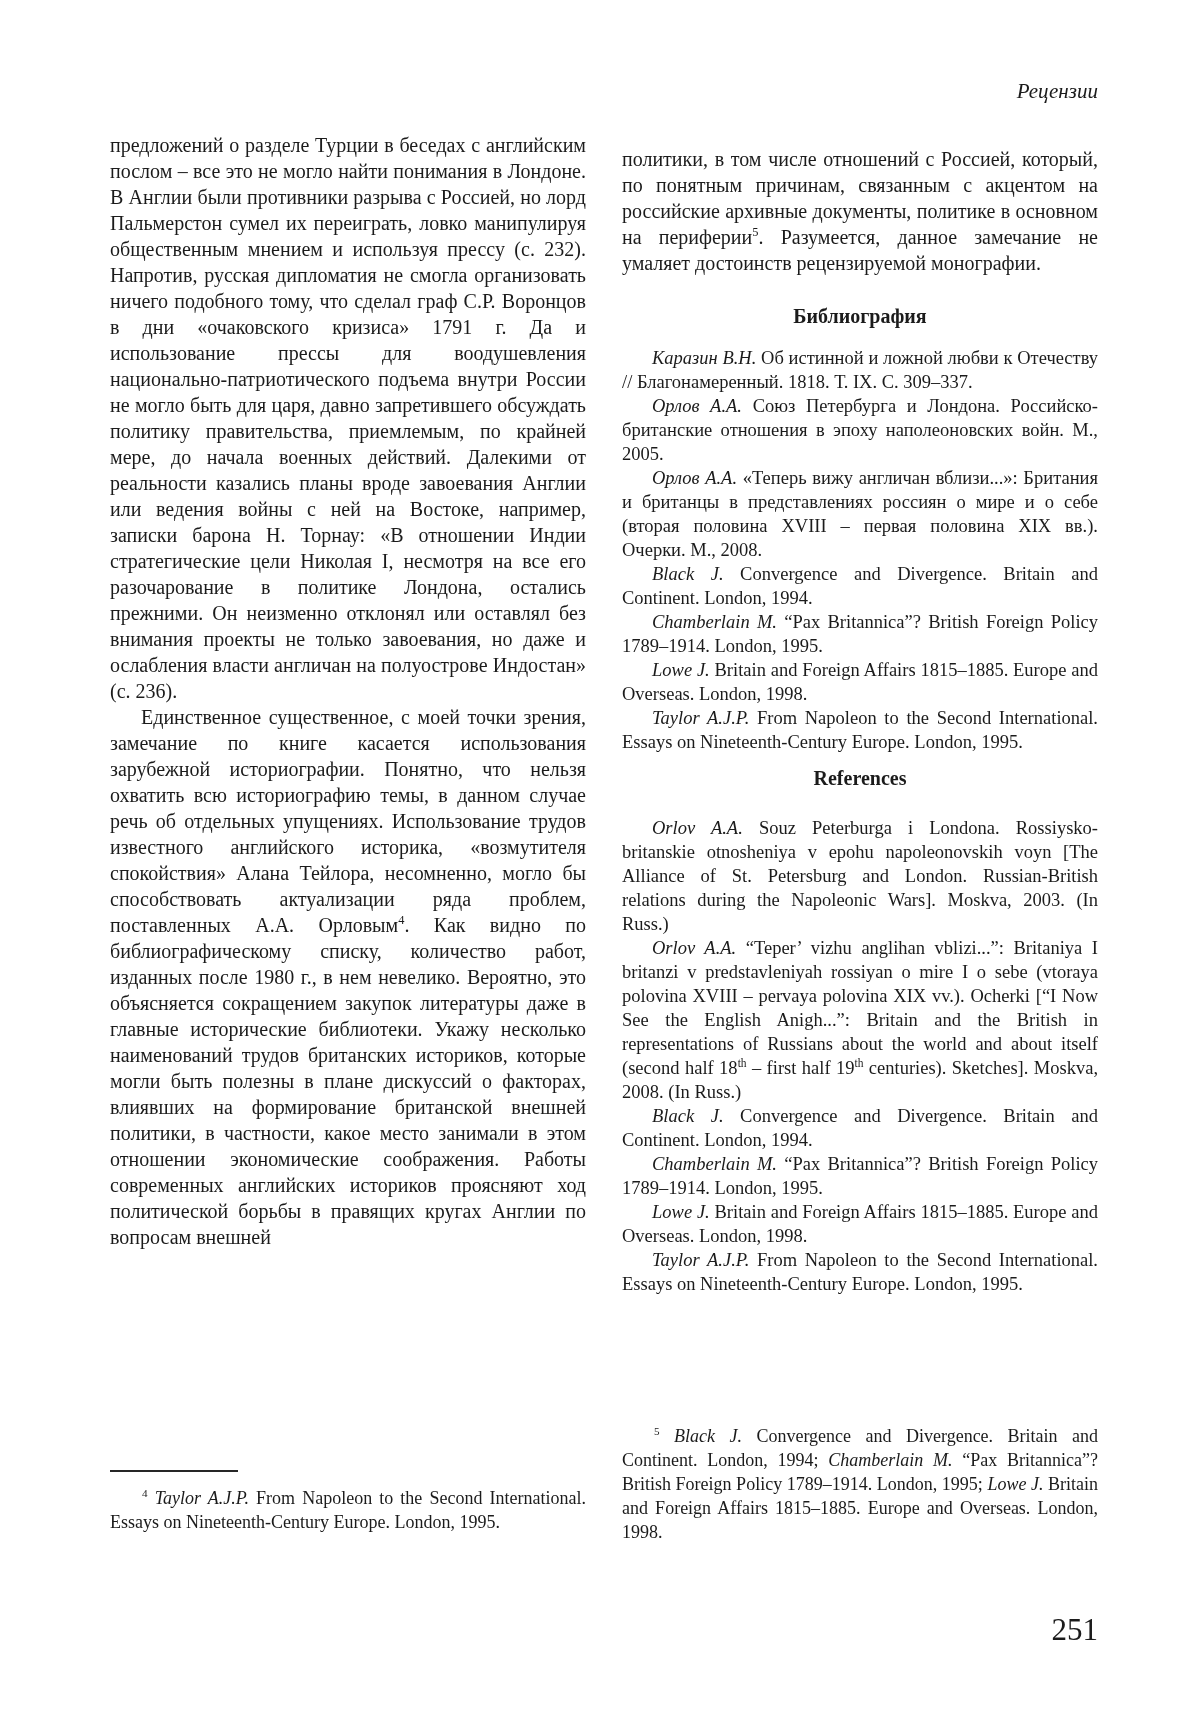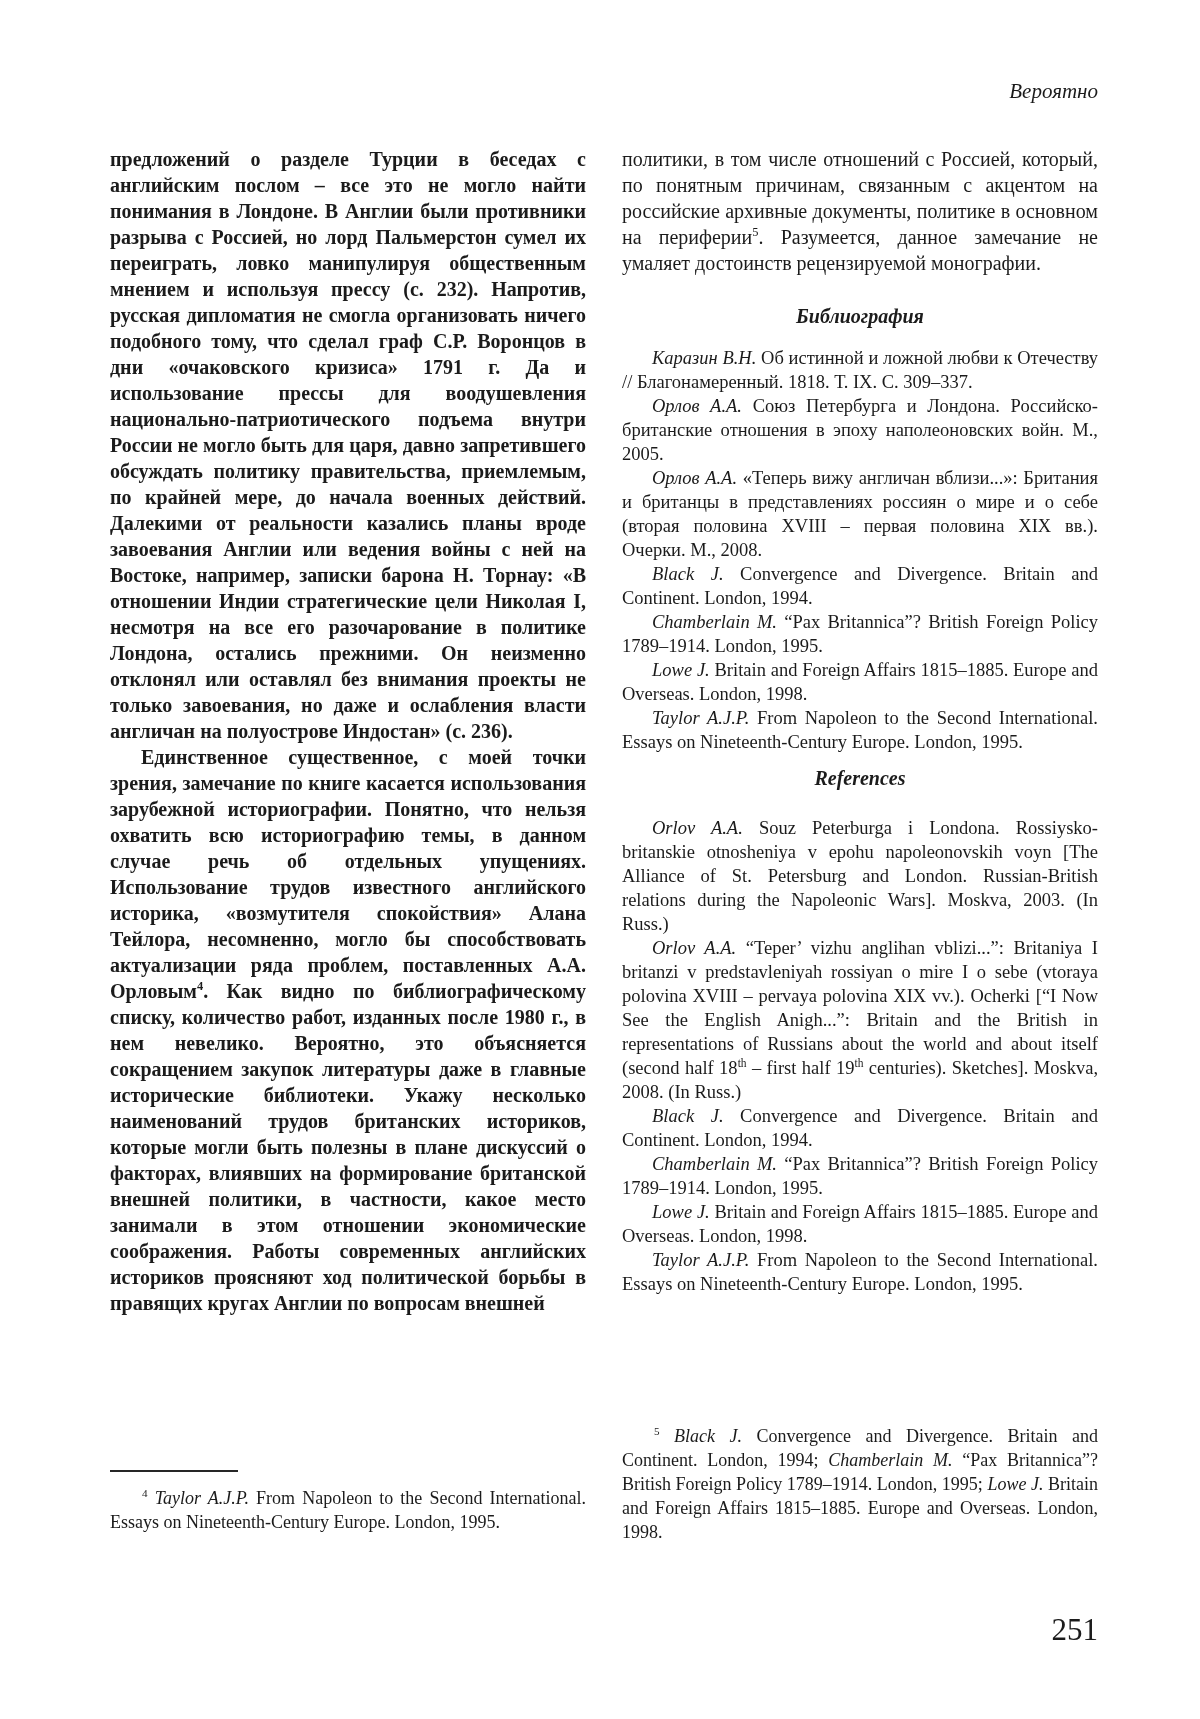--- a/index.html
+++ b/index.html
@@ -15,27 +15,27 @@
   }
   .running-head{
     position:absolute;top:78px;left:622px;width:476px;
     text-align:right;font-style:italic;font-size:21px;line-height:26px;
   }
   .col{
     position:absolute;width:476px;
     font-size:20px;line-height:26px;
     text-align:justify;
   }
-  .col-left{left:110px;top:146px;font-weight:bold;}
+  .col-left{left:110px;top:132px;}
   .col-right{left:622px;top:146px;}
   p{margin:0;}
   .indent{text-indent:31px;}
   .sec-head{
     font-size:20px;line-height:24px;font-weight:bold;
-    text-align:center;text-indent:0;margin:28px 0 18px 0;font-style:italic;
+    text-align:center;text-indent:0;margin:28px 0 18px 0;
   }
   .refs-head{margin:12px 0 26px 0;}
   .bib{font-size:18.5px;line-height:24px;}
   .bib .entry{text-indent:30px;margin:0;}
   .fn-rule{
     position:absolute;left:110px;top:1470px;
     width:128px;height:2px;background:#262626;
   }
   .footnote{
     position:absolute;width:476px;
@@ -49,21 +49,21 @@
     text-align:right;font-size:31px;line-height:36px;
   }
   .it{font-style:italic;}
   sup{font-size:0.62em;line-height:0;vertical-align:super;}
 </style>
 </head>
 <body>
 
 <div class="page">
 
-  <div class="running-head">Вероятно</div>
+  <div class="running-head">Рецензии</div>
 
   <div class="col col-left">
     <p class="body-p"><span>предложений о разделе Турции в беседах с английским послом – все это не могло найти понимания в Лондоне. В Англии были противники разрыва с Россией, но лорд Пальмерстон сумел их переиграть, ловко манипулируя общественным мнением и используя прессу (с. 232). Напротив, русская дипломатия не смогла организовать ничего подобного тому, что сделал граф С.Р. Воронцов в дни «очаковского кризиса» 1791 г. Да и использование прессы для воодушевления национально-патриотического подъема внутри России не могло быть для царя, давно запретившего обсуждать политику правительства, приемлемым, по крайней мере, до начала военных действий. Далекими от реальности казались планы вроде завоевания Англии или ведения войны с ней на Востоке, например, записки барона Н. Торнау: «В отношении Индии стратегические цели Николая I, несмотря на все его разочарование в политике Лондона, остались прежними. Он неизменно отклонял или оставлял без внимания проекты не только завоевания, но даже и ослабления власти англичан на полуострове Индостан» (с. 236).</span></p>
     <p class="body-p indent"><span>Единственное существенное, с моей точки зрения, замечание по книге касается использования зарубежной историографии. Понятно, что нельзя охватить всю историографию темы, в данном случае речь об отдельных упущениях. Использование трудов известного английского историка, «возмутителя спокойствия» Алана Тейлора, несомненно, могло бы способствовать актуализации ряда проблем, поставленных А.А. Орловым</span><sup>4</sup><span>. Как видно по библиографическому списку, количество работ, изданных после 1980 г., в нем невелико. Вероятно, это объясняется сокращением закупок литературы даже в главные исторические библиотеки. Укажу несколько наименований трудов британских историков, которые могли быть полезны в плане дискуссий о факторах, влиявших на формирование британской внешней политики, в частности, какое место занимали в этом отношении экономические соображения. Работы современных английских историков проясняют ход политической борьбы в правящих кругах Англии по вопросам внешней</span></p>
   </div>
 
   <div class="col col-right">
     <p class="body-p"><span>политики, в том числе отношений с Россией, который, по понятным причинам, связанным с акцентом на российские архивные документы, политике в основном на периферии</span><sup>5</sup><span>. Разумеется, данное замечание не умаляет достоинств рецензируемой монографии.</span></p>
 
     <h3 class="sec-head">Библиография</h3>

